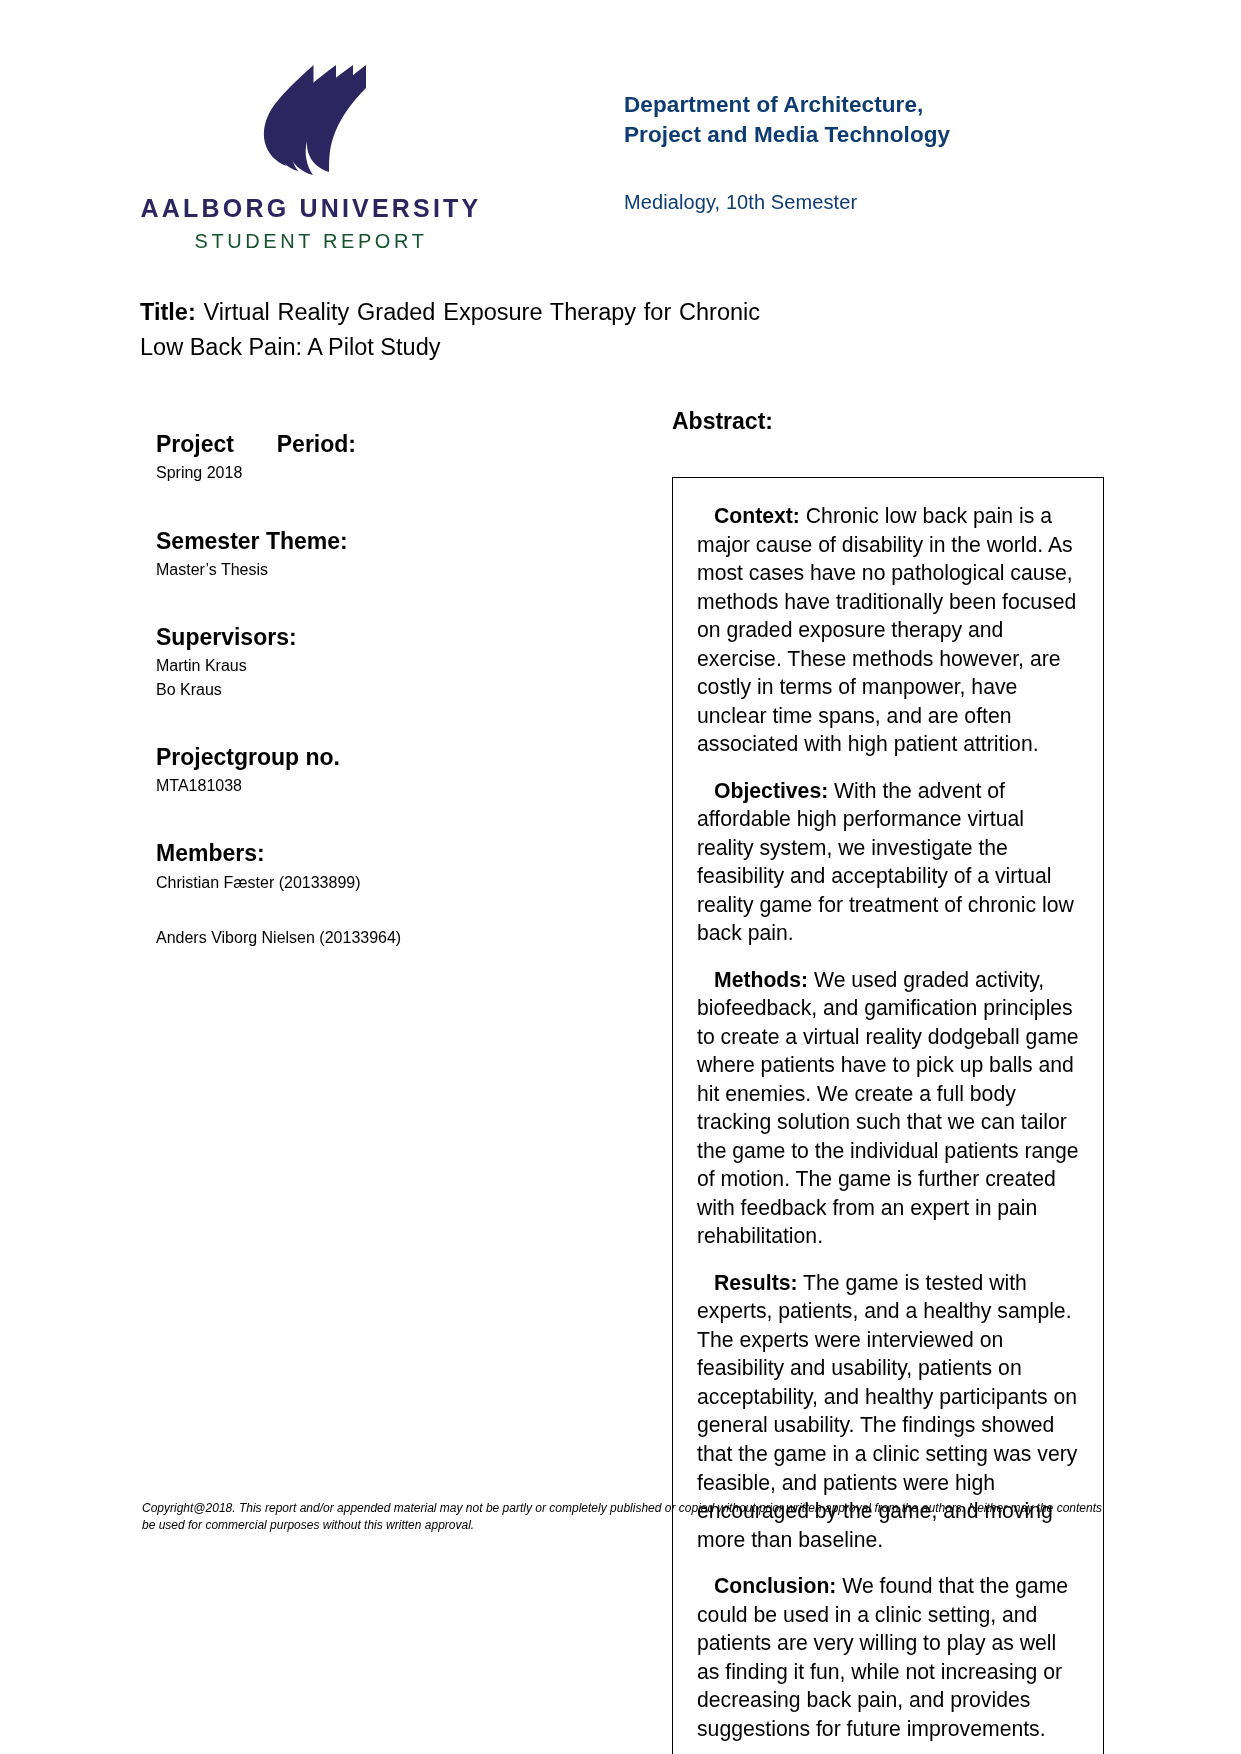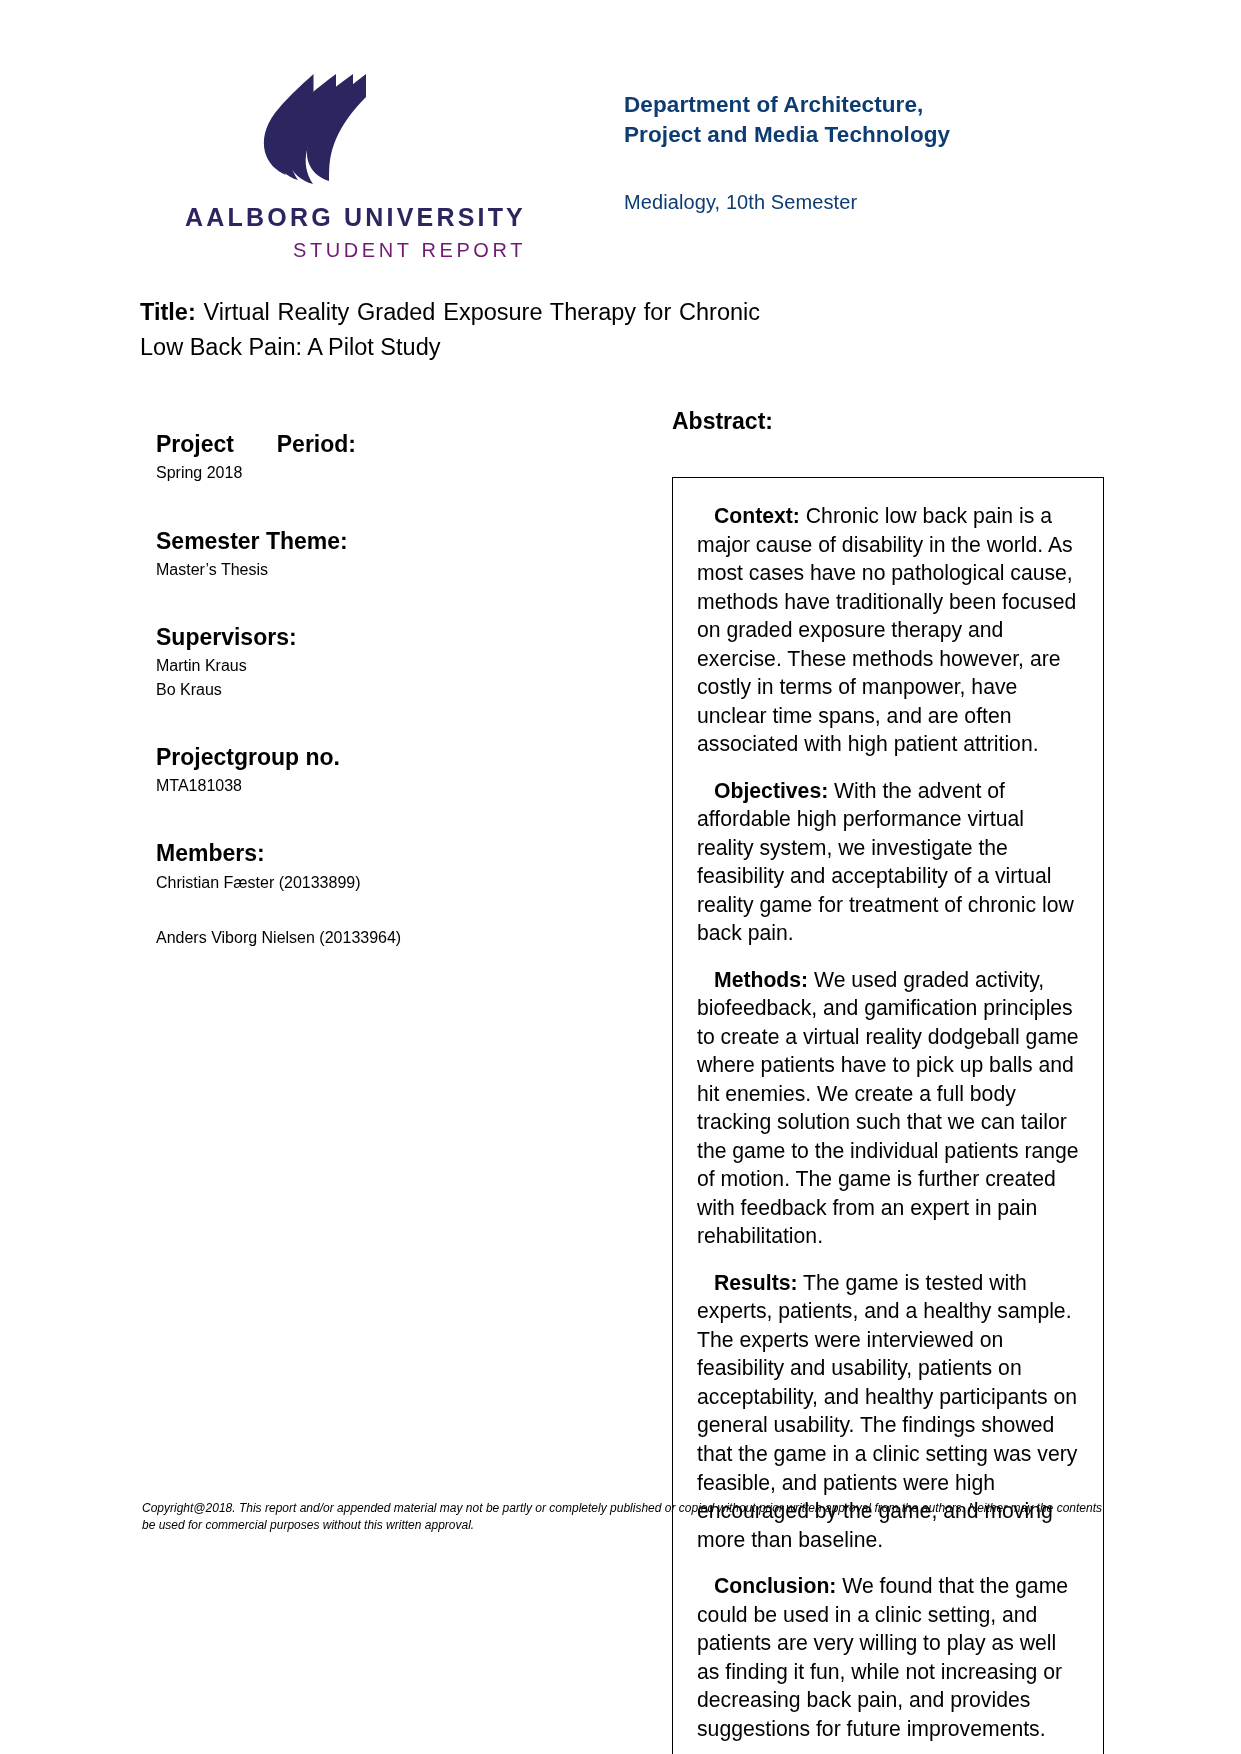--- a/index.html
+++ b/index.html
@@ -28,44 +28,44 @@
     position: absolute;
     top: 50px;
     left: 0;
     width: 1241px;
     height: 200px;
   }
 
   .logo-block {
     position: absolute;
     left: 96px;
-    top: 20px;
+    top: 11px;
     width: 430px;
-    text-align: right;
+    text-align: center;
   }
   .logo-mark {
     width: 140px;
     height: 118px;
     margin: 0 auto;
     display: block;
   }
   .logo-name {
     font-size: 25px;
     font-weight: bold;
     letter-spacing: 3.2px;
     color: #2b2560;
     margin-top: 16px;
     line-height: 1.1;
     white-space: nowrap;
   }
   .logo-sub {
     font-size: 20px;
     font-weight: normal;
     letter-spacing: 3.6px;
-    color: #701a75;
+    color: #14532d;
     margin-top: 7px;
     line-height: 1.1;
     white-space: nowrap;
   }
 
   .dept-block {
     position: absolute;
     left: 624px;
     top: 40px;
     width: 560px;

